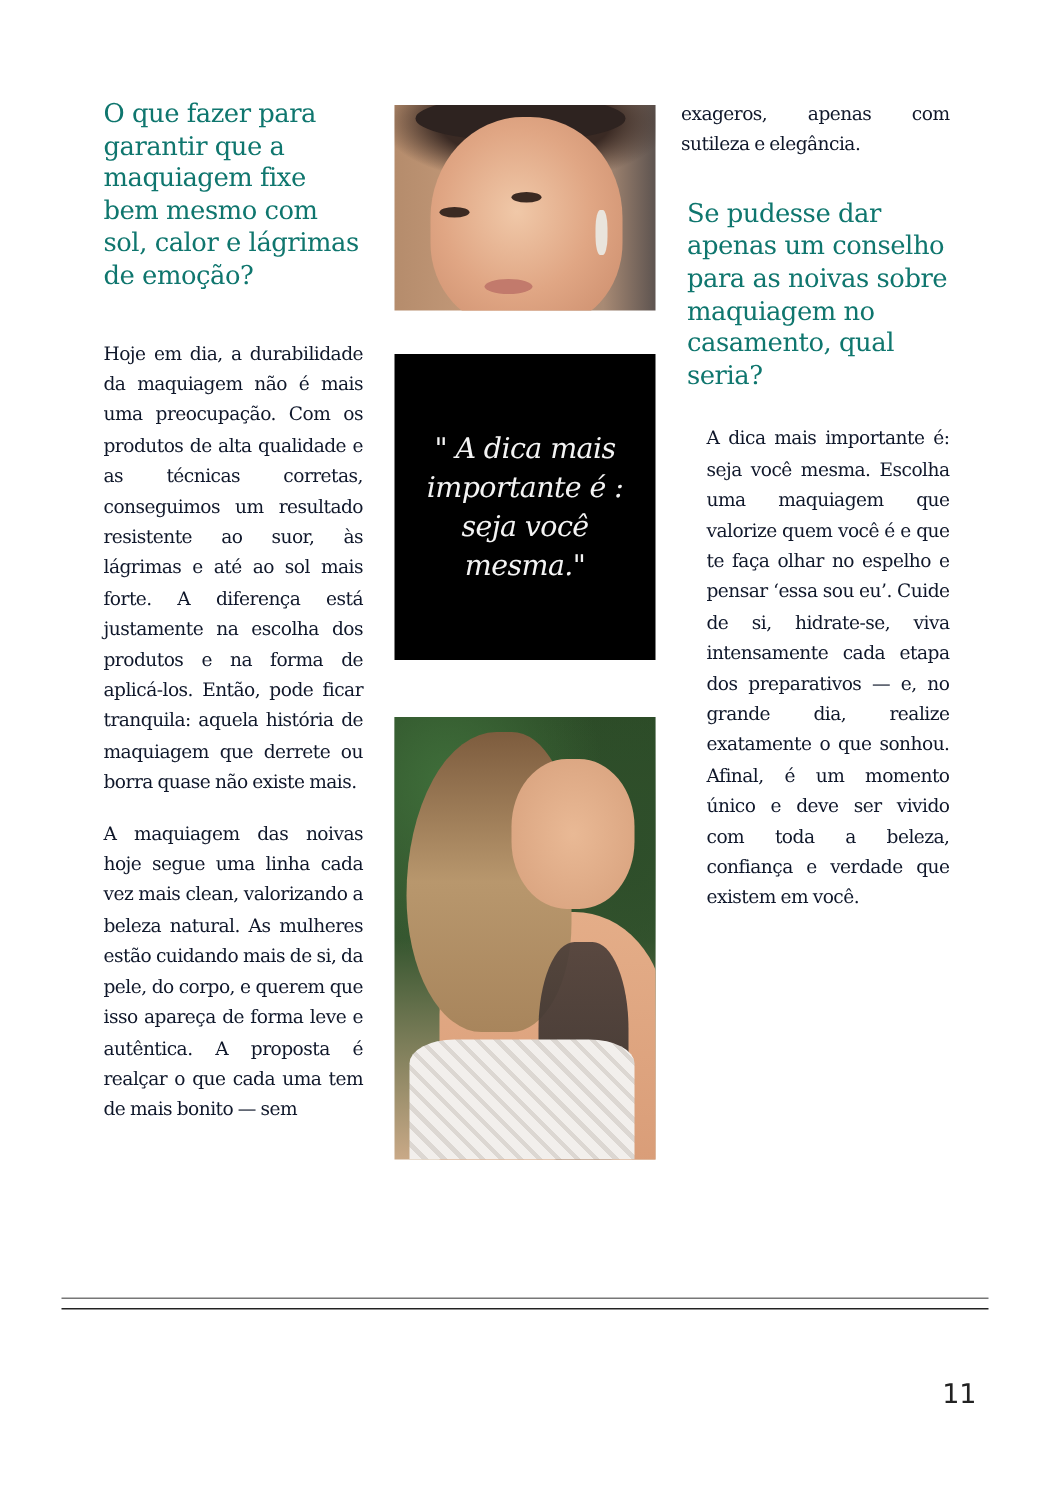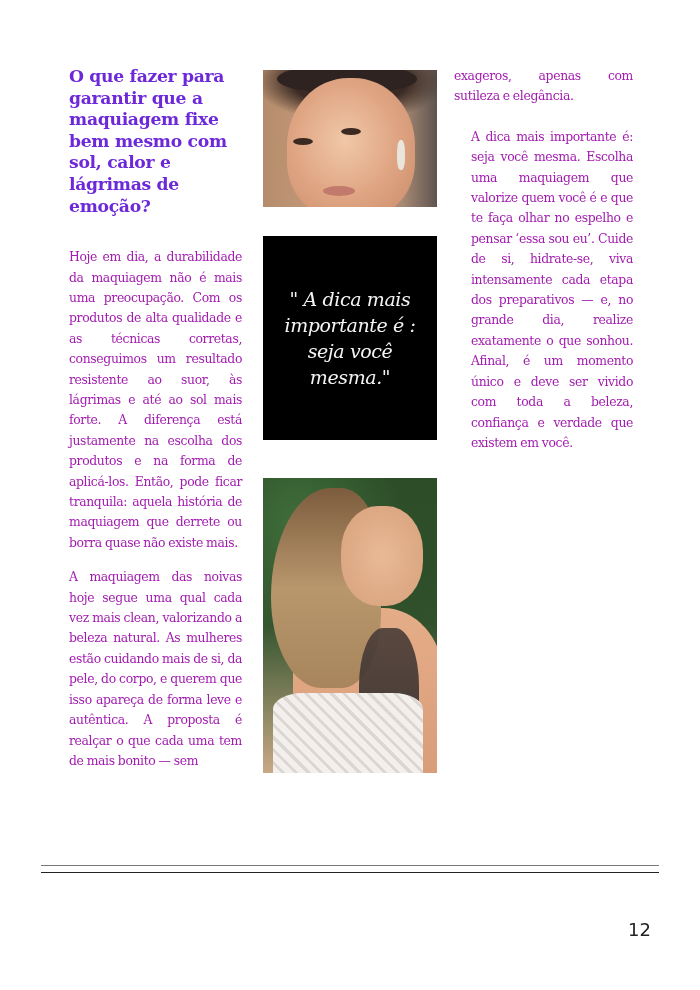--- a/index.html
+++ b/index.html
@@ -5,31 +5,31 @@
     * { margin: 0; padding: 0; box-sizing: border-box; }
     html, body { width: 700px; height: 990px; background: #ffffff; overflow: hidden; }
     body { position: relative; font-family: "DejaVu Serif", serif; color: #1a1a1a; }
 
     .col { position: absolute; }
     .col-left { left: 69px; top: 66px; width: 173px; }
     .col-right { left: 454px; top: 66px; width: 179px; }
 
     h2.q {
       font-family: "DejaVu Serif", serif;
-      font-weight: bold;
+      font-weight: normal;
       font-size: 17.2px;
       line-height: 21.6px;
-      color: #6d28d9;
+      color: #0f766e;
       letter-spacing: -0.3px;
     }
     p.body {
       font-family: "DejaVu Serif", serif;
       font-size: 12.4px;
       line-height: 20.4px;
-      color: #a21caf;
+      color: #0f172a;
       text-align: justify;
       letter-spacing: -0.35px;
       word-spacing: -0.5px;
     }
     .col-left h2.q:first-child { margin-top: 0; }
     .col-left p.body.a1 { margin-top: 30px; }
     .col-left h2.q2 { margin-top: 28px; }
     .col-left p.body.a2 { margin-top: 14px; }
 
     .col-right p.cont { margin-top: 0; }
@@ -120,21 +120,21 @@
       font-size: 18px;
       color: #222222;
     }
   </style>
 </head>
 <body>
 
 <div class="col col-left">
   <h2 class="q">O que fazer para garantir que a maquiagem fixe bem mesmo com sol, calor e lágrimas de emoção?</h2>
   <p class="body a1">Hoje em dia, a durabilidade da maquiagem não é mais uma preocupação. Com os produtos de alta qualidade e as técnicas corretas, conseguimos um resultado resistente ao suor, às lágrimas e até ao sol mais forte. A diferença está justamente na escolha dos produtos e na forma de aplicá-los. Então, pode ficar tranquila: aquela história de maquiagem que derrete ou borra quase não existe mais.</p>
-  <p class="body a2">A maquiagem das noivas hoje segue uma qual cada vez mais clean, valorizando a beleza natural. As mulheres estão cuidando mais de si, da pele, do corpo, e querem que isso apareça de forma leve e autêntica. A proposta é realçar o que cada uma tem de mais bonito — sem</p>
+  <p class="body a2">A maquiagem das noivas hoje segue uma linha cada vez mais clean, valorizando a beleza natural. As mulheres estão cuidando mais de si, da pele, do corpo, e querem que isso apareça de forma leve e autêntica. A proposta é realçar o que cada uma tem de mais bonito — sem</p>
 </div>
 
 <div class="photo photo-1">
   <div class="hair"></div>
   <div class="face"></div>
   <div class="eye l"></div>
   <div class="eye r"></div>
   <div class="lips"></div>
   <div class="earring"></div>
 </div>
@@ -146,19 +146,20 @@
 <div class="photo photo-2">
   <div class="back"></div>
   <div class="hair2"></div>
   <div class="head2"></div>
   <div class="tattoo"></div>
   <div class="dress"></div>
 </div>
 
 <div class="col col-right">
   <p class="body cont">exageros, apenas com sutileza e elegância.</p>
+  <h2 class="q q3">Se pudesse dar apenas um conselho para as noivas sobre maquiagem no casamento, qual seria?</h2>
   <p class="body a3">A dica mais importante é: seja você mesma. Escolha uma maquiagem que valorize quem você é e que te faça olhar no espelho e pensar ‘essa sou eu’. Cuide de si, hidrate-se, viva intensamente cada etapa dos preparativos — e, no grande dia, realize exatamente o que sonhou. Afinal, é um momento único e deve ser vivido com toda a beleza, confiança e verdade que existem em você.</p>
 </div>
 
 <div class="rule rule-1"></div>
 <div class="rule rule-2"></div>
 
-<div class="page-number">12</div>
+<div class="page-number">11</div>
 
 </body></html>

